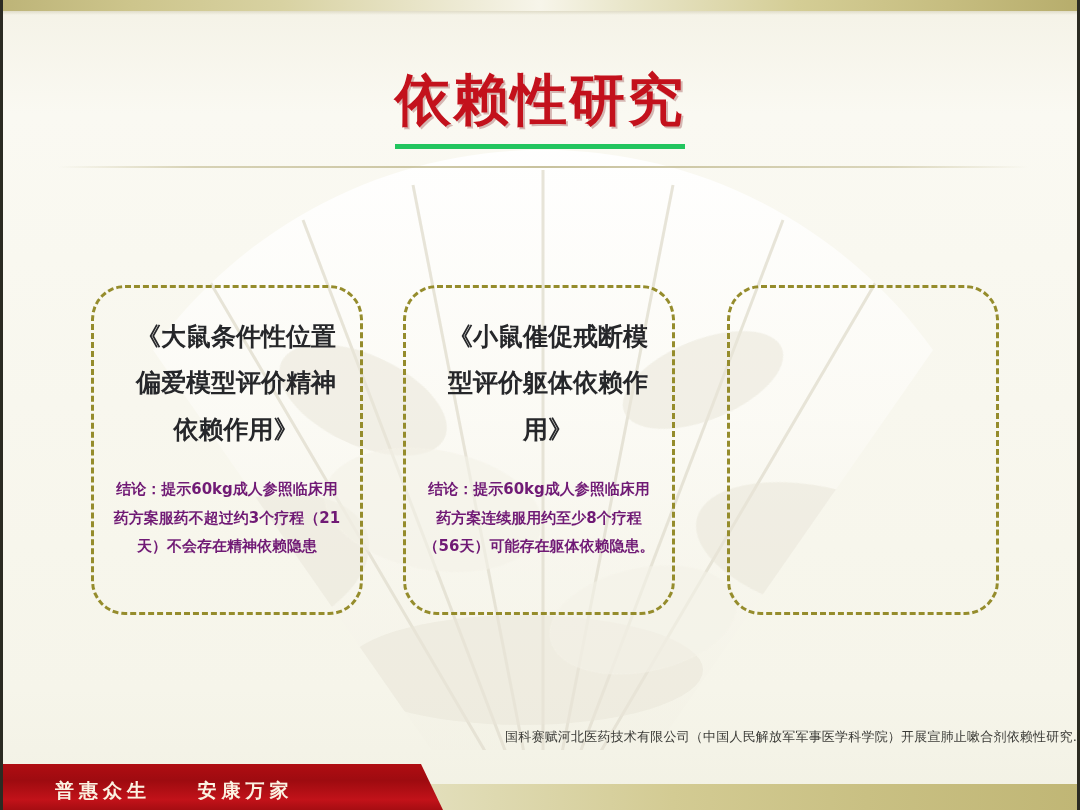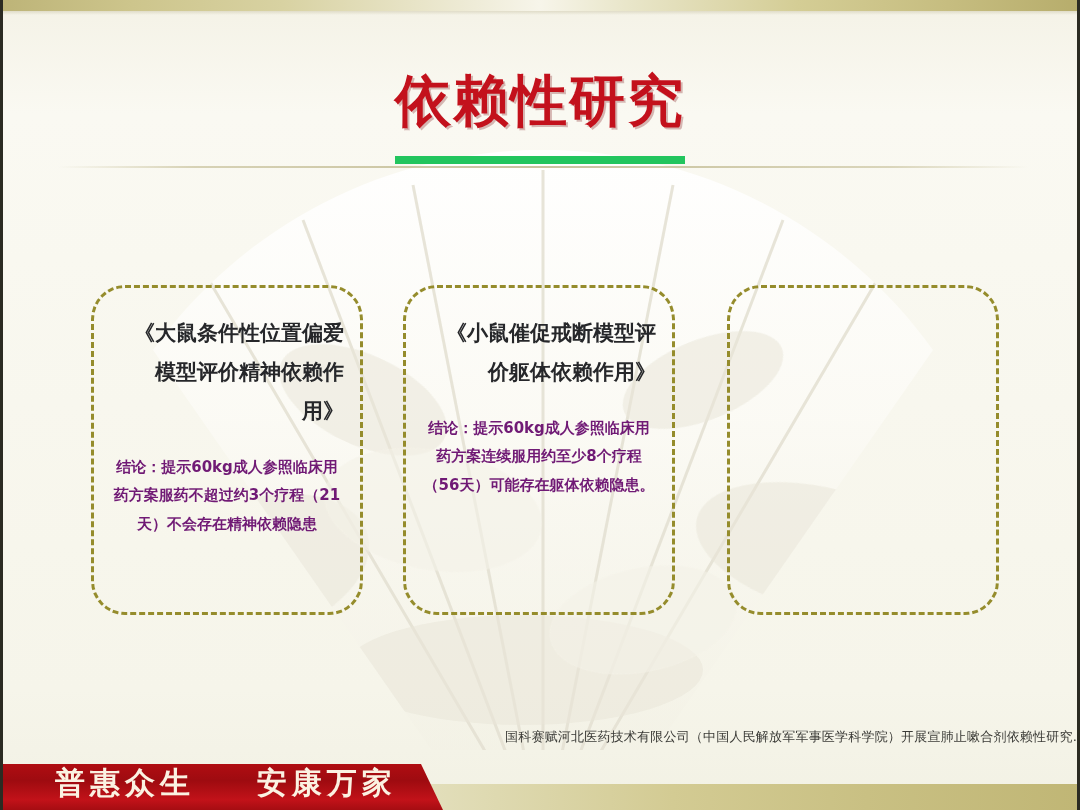--- a/index.html
+++ b/index.html
@@ -81,23 +81,23 @@
     text-align: center;
   }
   #page-title {
     display: inline-block;
     font-size: 56px;
     font-weight: bold;
     letter-spacing: 2px;
     line-height: 1.1;
     color: #c3111c;
     text-shadow: 2px 2px 0 rgba(120,10,14,0.28);
-    padding-bottom: 24px;
-    border-bottom: 8px solid #22c55e;
-    font-family: Liberation Sans, sans-serif;
+    padding-bottom: 12px;
+    border-bottom: 5px solid #22c55e;
+    font-family: Liberation Serif, serif;
   }
 
   
   #divider {
     position: absolute;
     top: 166px;
     left: 55px;
     width: 970px;
     height: 2px;
     background: linear-gradient(90deg,
@@ -124,27 +124,26 @@
     border: 3px dashed #958c2c;
     border-radius: 34px;
     padding: 26px 16px 10px 16px;
     text-align: center;
   }
   .card-1 { left: 88px;  width: 272px; }
   .card-2 { left: 400px; width: 272px; }
   .card-3 { left: 724px; width: 272px; }
 
   .card-title {
-    font-size: 21px;
+    font-size: 25px;
     font-weight: bold;
     line-height: 1.85;
     color: #26272a;
     font-family: "DejaVu Sans", "Liberation Sans", sans-serif;
     margin: 0 0 22px 18px;
-    text-align: right;
   }
   .card-body {
     font-size: 15px;
     font-weight: bold;
     line-height: 1.92;
     color: #701a75;
     font-family: "DejaVu Sans", "Liberation Sans", sans-serif;
     margin: 0;
   }
 
@@ -187,21 +186,21 @@
     left: 0; bottom: 0;
     width: 440px;
     height: 46px;
     background: linear-gradient(180deg, #b00d12 0%, #9e0b10 36%, #c21219 78%, #a50d12 100%);
     clip-path: polygon(0 0, 418px 0, 440px 46px, 0 46px);
   }
   #bottom-red-text {
     position: absolute;
     left: 52px;
     bottom: 6px;
-    font-size: 30px;
+    font-size: 19px;
     font-weight: bold;
     letter-spacing: 5px;
     color: #fbf2e2;
     white-space: pre;
     font-family: "DejaVu Sans", "Liberation Sans", sans-serif;
   }
 </style>
 </head>
 <body>
 

